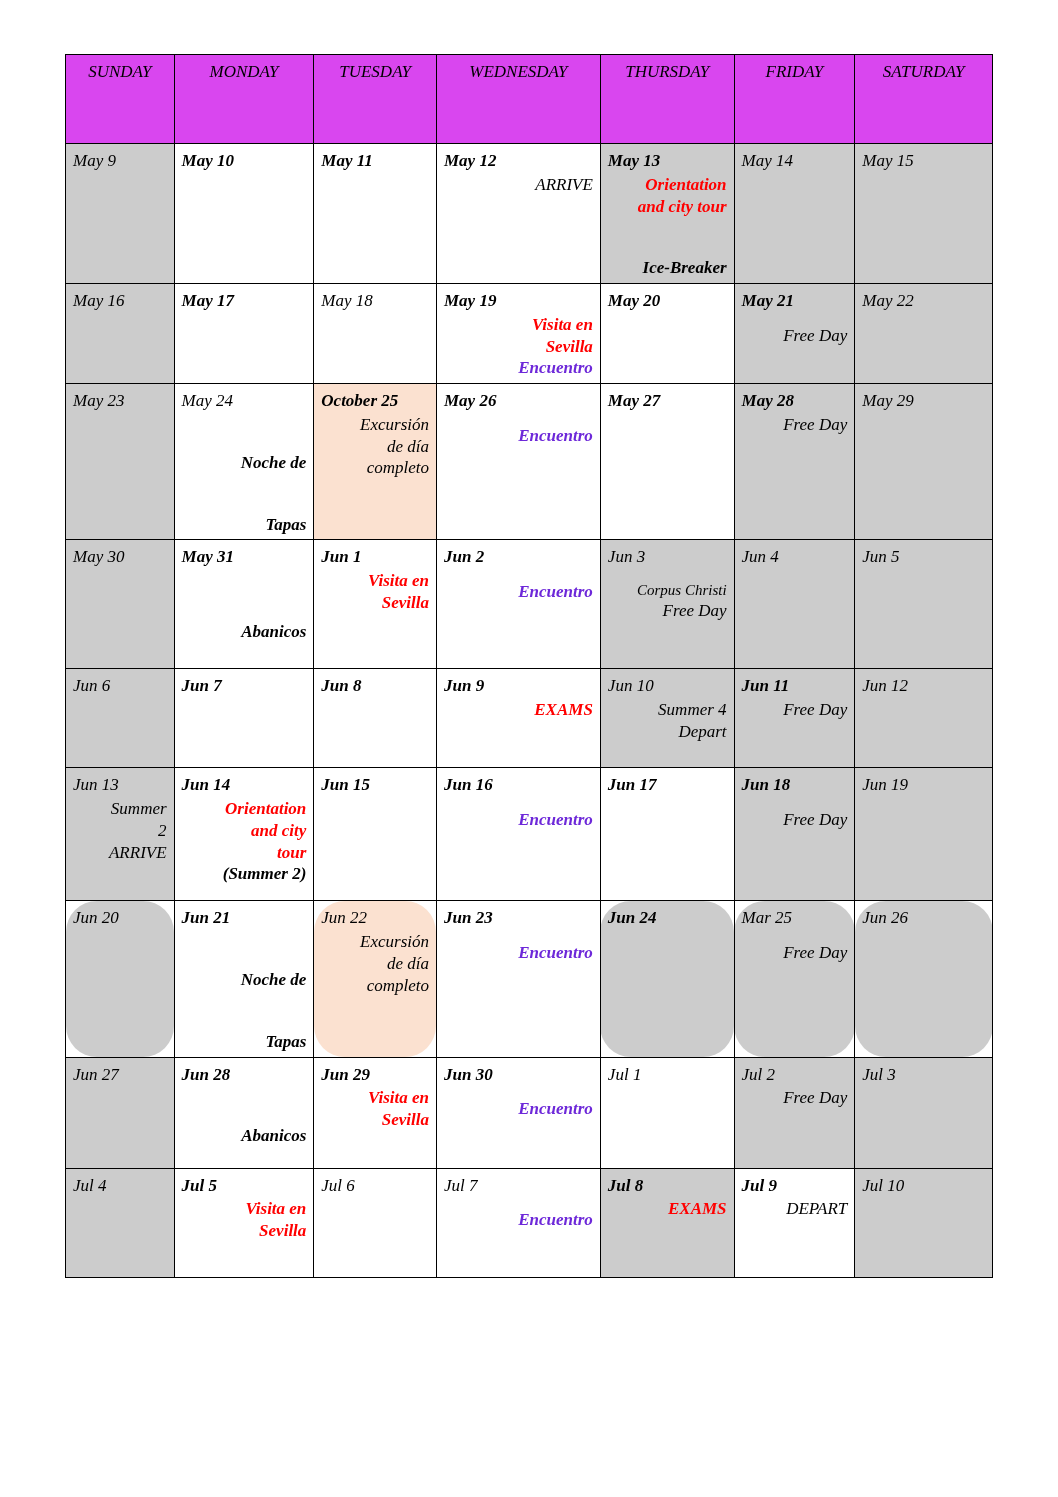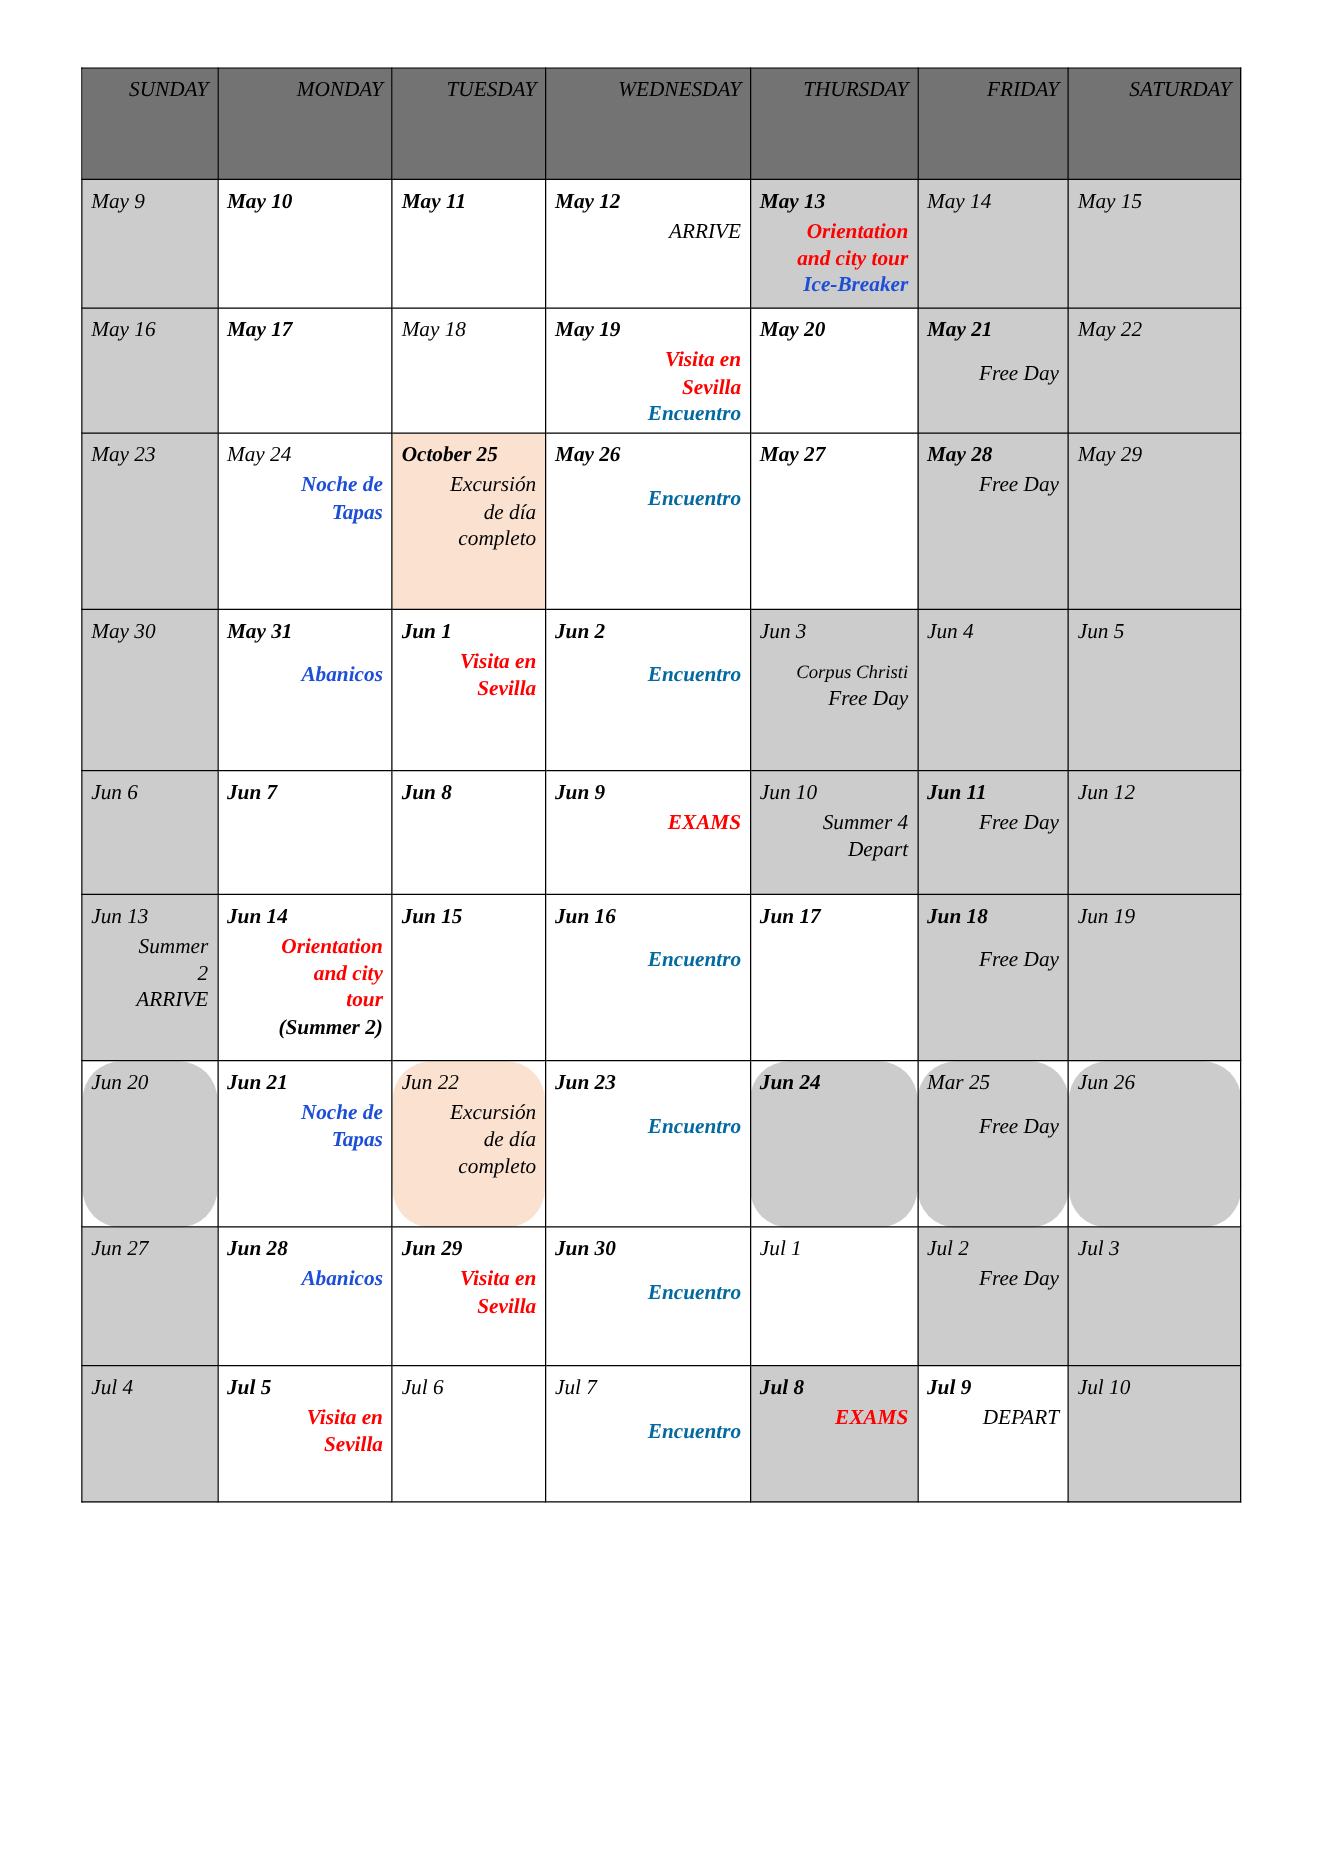--- a/index.html
+++ b/index.html
@@ -38,24 +38,24 @@
   }
   table.calendar td, table.calendar th {
     border: 1px solid #000000;
     vertical-align: top;
     padding: 6px 7px 4px 7px;
     font-size: 17px;
     line-height: 1.28;
     font-family: "Liberation Serif", serif;
   }
   thead th {
-    background: #737373;
+    background: #d946ef;
     font-style: italic;
     font-weight: normal;
-    text-align: right;
+    text-align: center;
     height: 78px;
     font-size: 18px;
   }
   .col-sun { width: 108px; }
   .col-mon { width: 139px; }
   .col-tue { width: 122px; }
   .col-wed { width: 163px; }
   .col-thu { width: 133px; }
   .col-fri { width: 120px; }
   .col-sat { width: 137px; }
@@ -65,22 +65,22 @@
   td.plain { background: #ffffff; }
 
   .datenum {
     display: block;
     margin-bottom: 2px;
   }
   
   .it { font-style: italic; }
   .bi { font-style: italic; font-weight: bold; }
   .red   { color: #ff0000; }
-  .green { color: #1d4ed8; }
-  .blue  { color: #0369a1; }
+  .green { color: #000000; margin-top: 40px; }
+  .blue  { color: #6d28d9; }
   .black { color: #000000; }
   .small { font-size: 15px; }
   .line { display: block; text-align: right; }
   .gap { display: block; height: 11px; }
   .row-h1 td { height: 92px; }
   .row-h2 td { height: 88px; }
   .row-h3 td { height: 130px; }
   .row-h4 td { height: 118px; }
   .row-h5 td { height: 88px; }
   .row-h6 td { height: 122px; }

